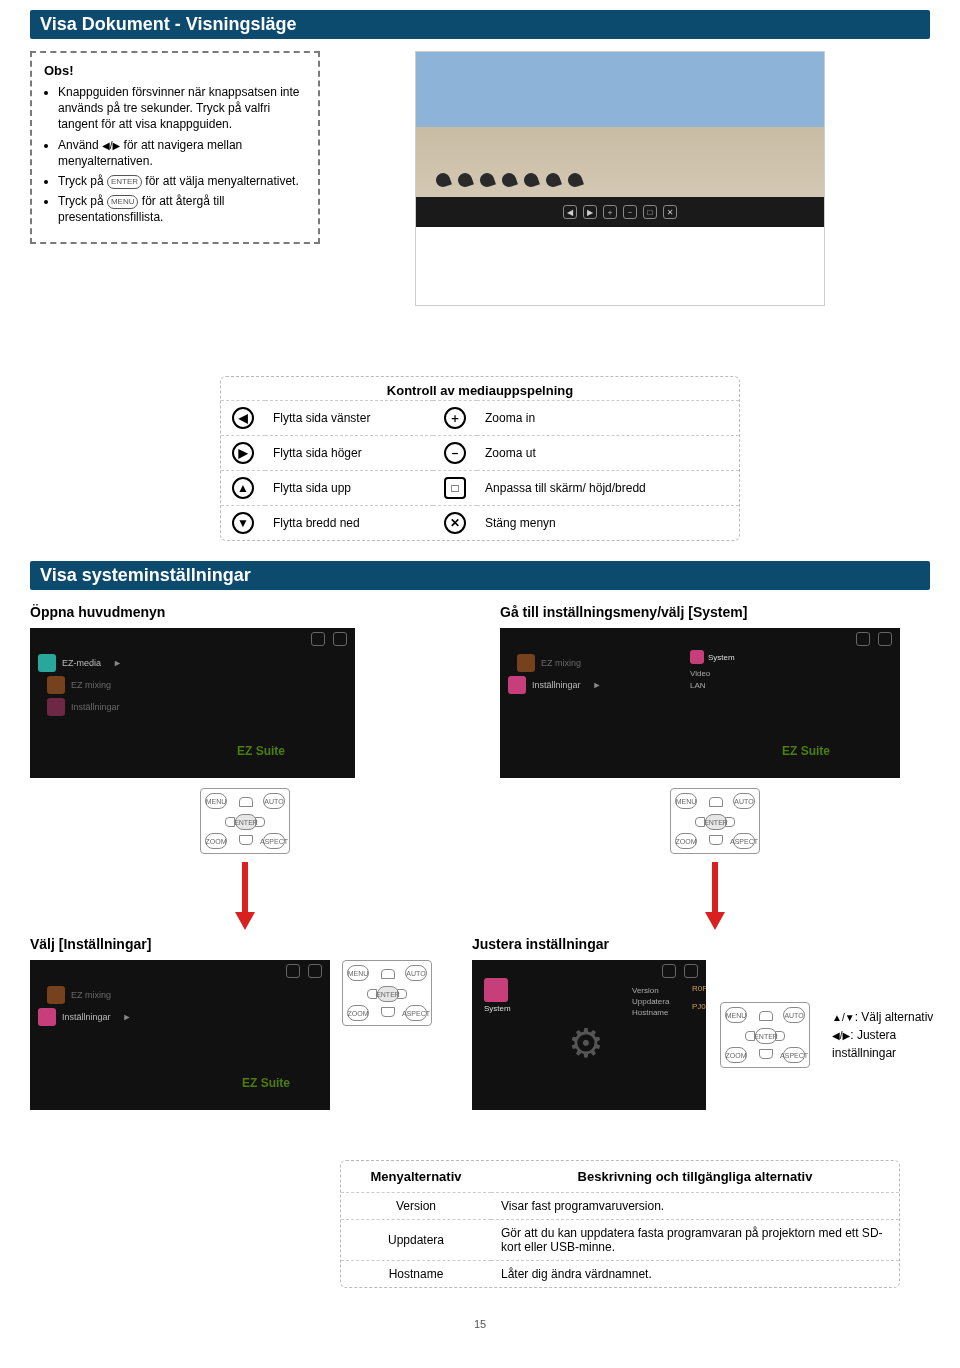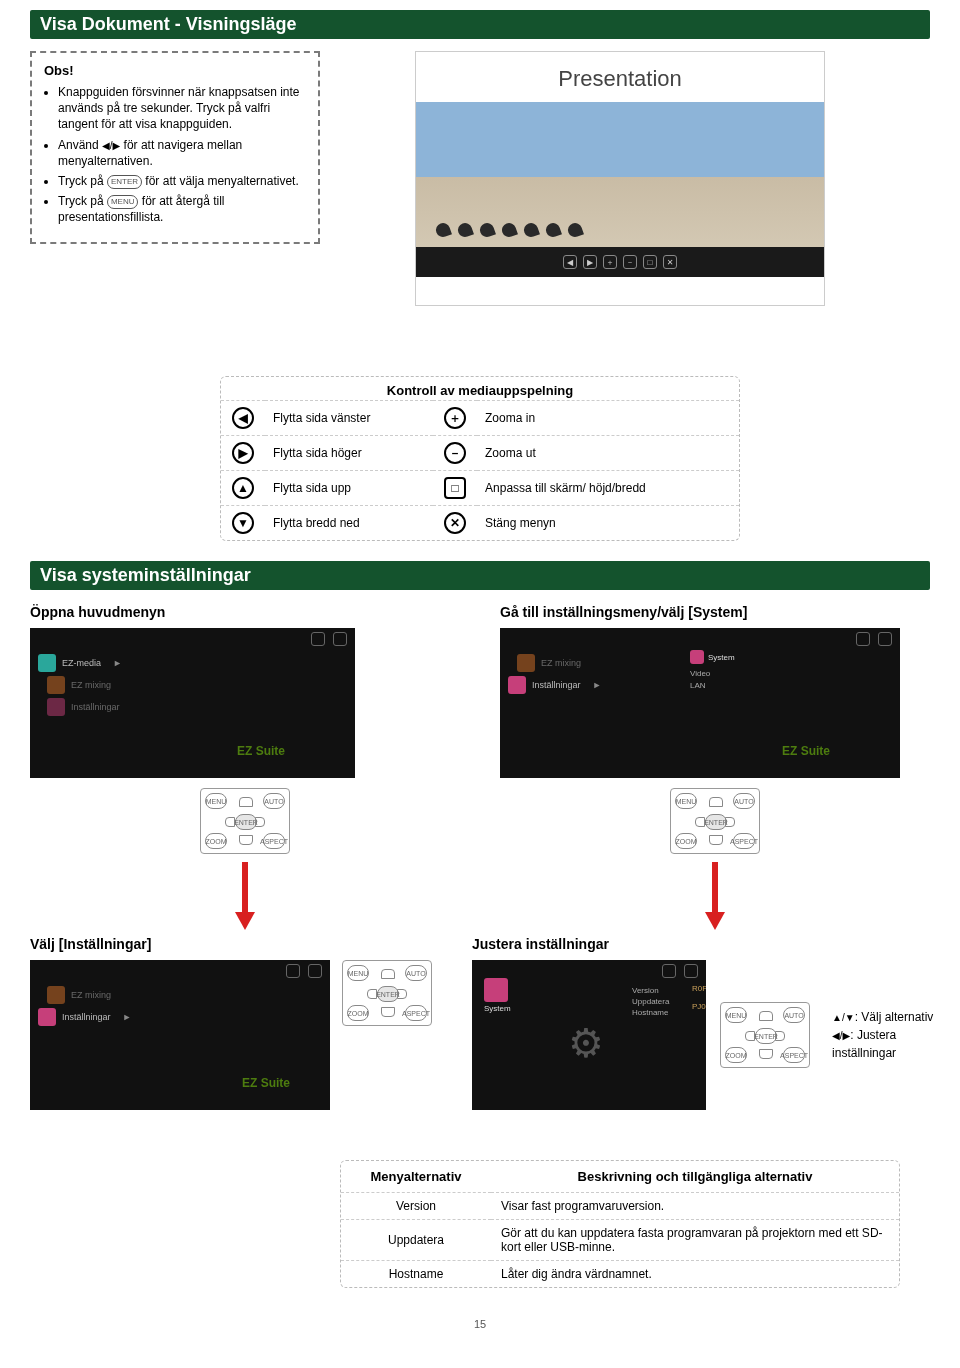--- a/index.html
+++ b/index.html
@@ -6,21 +6,21 @@
   body {
     font-family: Arial, Helvetica, sans-serif;
     background: #fff;
     width: 960px;
     margin: 0 auto;
     color: #000;
     font-size: 13px;
   }
   .page { padding: 10px 30px 20px 30px; }
   .section-bar {
-    background: #14532d;
+    background: #0c4a6e;
     color: #fff;
     font-size: 18px;
     font-weight: bold;
     padding: 4px 10px;
     margin-bottom: 12px;
     border-radius: 2px;
   }
   
   .obs-box {
     border: 2px dashed #7a7a7a;
@@ -176,21 +176,20 @@
           <span>Tryck på </span><span class="key-pill">ENTER</span><span> för att välja menyalternativet.</span>
         </li>
         <li>
           <span>Tryck på </span><span class="key-pill">MENU</span><span> för att återgå till presentationsfillista.</span>
         </li>
       </ul>
     </div>
 
     <div class="right-col">
       <div class="presentation-frame">
-        <div class="presentation-title">Presentation</div>
         <div class="pres-image">
           <div class="birds">
             <div class="bird"></div>
               <div class="bird"></div>
               <div class="bird"></div>
               <div class="bird"></div>
               <div class="bird"></div>
               <div class="bird"></div>
               <div class="bird"></div>
           </div>

